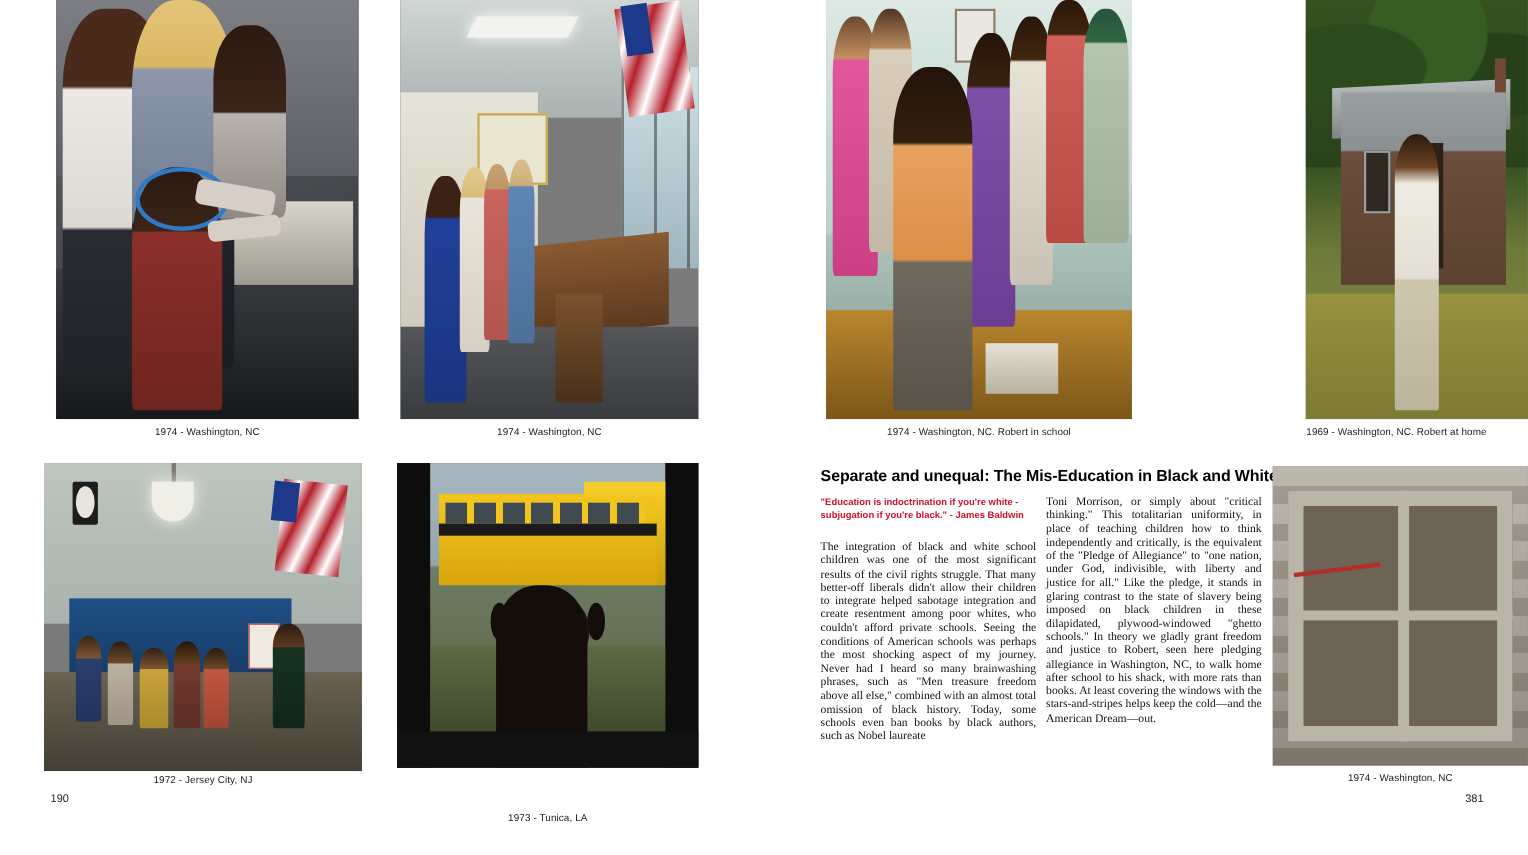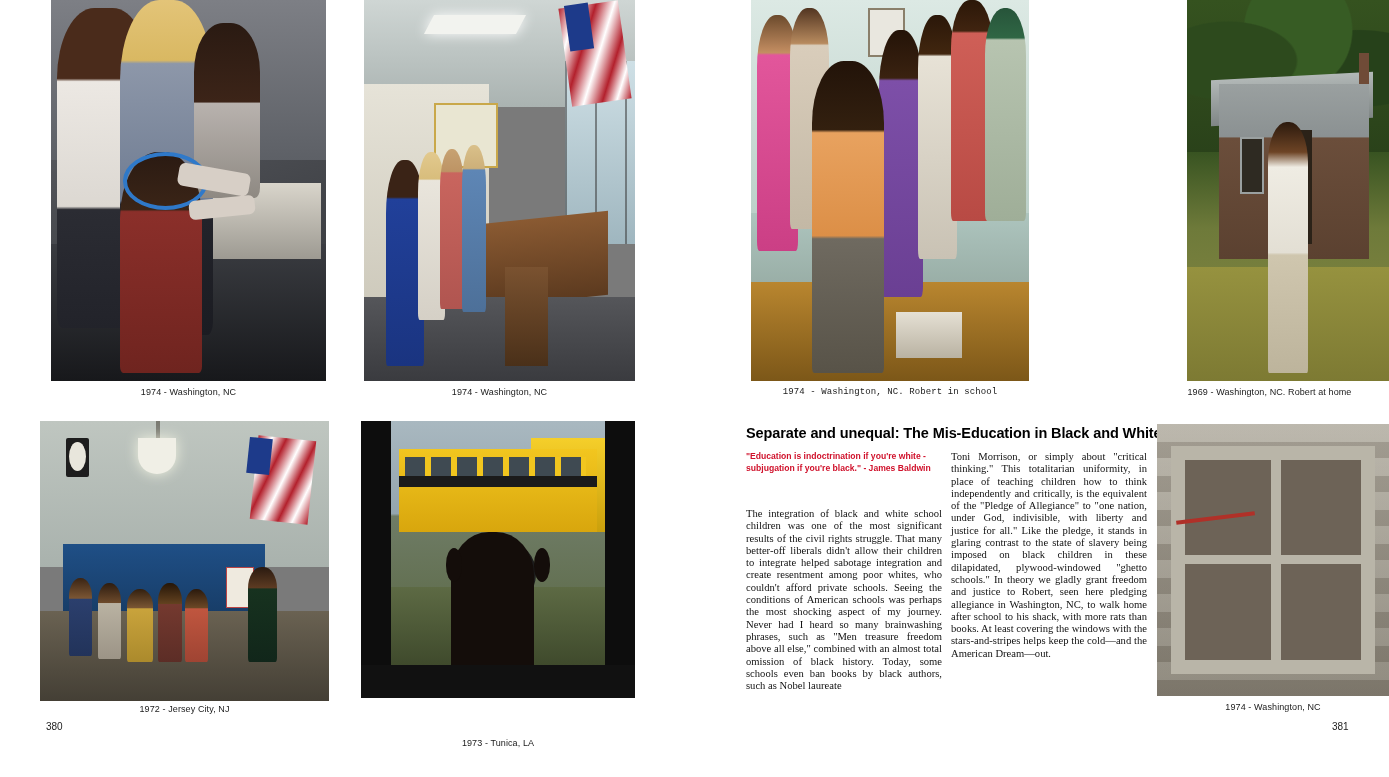--- a/index.html
+++ b/index.html
@@ -269,56 +269,56 @@
       <div class="tirein"></div>
     <div class="girl"></div>
       <div class="braidL"></div>
       <div class="braidR"></div>
     <div class="frameL"></div>
       <div class="frameR"></div>
       <div class="frameB"></div>
   </div>
   <div class="cap" style="left:361px; top:738px; width:274px;">1973 - Tunica, LA</div>
 
-  <div class="folio" style="left:46px; top:721px;">380</div>
+  <div class="folio" style="left:46px; top:721px;">190</div>
 
   <div class="photo" id="p3" style="left:751px; top:0px; width:278px; height:381px;">
     <div class="bg"></div>
       <div class="backwall"></div>
     <div class="pic"></div>
     <div class="desk"></div>
     <div class="girlpink"></div>
       <div class="girl2"></div>
     <div class="girlpurple"></div>
       <div class="girlstripe"></div>
     <div class="girlred"></div>
       <div class="girlgreen"></div>
     <div class="boyfront"></div>
     <div class="books"></div>
   </div>
-  <div class="cap" style="left:751px; top:387px; width:278px;font-family:Liberation Mono, monospace;">1974 - Washington, NC. Robert in school</div>
+  <div class="cap" style="left:751px; top:387px; width:278px;">1974 - Washington, NC. Robert in school</div>
 
   <div class="photo" id="p4" style="left:1187px; top:0px; width:202px; height:381px;">
     <div class="sky"></div>
       <div class="trees"></div>
     <div class="roof"></div>
       <div class="chim"></div>
     <div class="shack"></div>
     <div class="win"></div>
       <div class="door"></div>
     <div class="grass"></div>
     <div class="man"></div>
   </div>
   <div class="cap" style="left:1150px; top:387px; width:239px;">1969 - Washington, NC. Robert at home</div>
 
   <div class="headline" style="left:746px; top:425px; width:420px;">Separate and unequal: The Mis-Education in Black and White</div>
 
   <div class="pullquote" style="left:746px; top:451px;">"Education is indoctrination if you're white - subjugation if you're black." - James Baldwin</div>
 
-  <div class="bodycol" style="left:746px; top:492px;margin-top:16px;">
+  <div class="bodycol" style="left:746px; top:492px;">
     <p>The integration of black and white school children was one of the most significant results of the civil rights struggle. That many better-off liberals didn't allow their children to integrate helped sabotage integration and create resentment among poor whites, who couldn't afford private schools. Seeing the conditions of American schools was perhaps the most shocking aspect of my journey. Never had I heard so many brainwashing phrases, such as "Men treasure freedom above all else," combined with an almost total omission of black history. Today, some schools even ban books by black authors, such as Nobel laureate</p>
   </div>
 
   <div class="bodycol" style="left:951px; top:451px;">
     <p>Toni Morrison, or simply about "critical thinking." This totalitarian uniformity, in place of teaching children how to think independently and critically, is the equivalent of the "Pledge of Allegiance" to "one nation, under God, indivisible, with liberty and justice for all." Like the pledge, it stands in glaring contrast to the state of slavery being imposed on black children in these dilapidated, plywood-windowed "ghetto schools." In theory we gladly grant freedom and justice to Robert, seen here pledging allegiance in Washington, NC, to walk home after school to his shack, with more rats than books. At least covering the windows with the stars-and-stripes helps keep the cold—and the American Dream—out.</p>
   </div>
 
   <div class="photo" id="p7" style="left:1157px; top:424px; width:232px; height:272px;">
     <div class="bg"></div>
       <div class="boards"></div>

